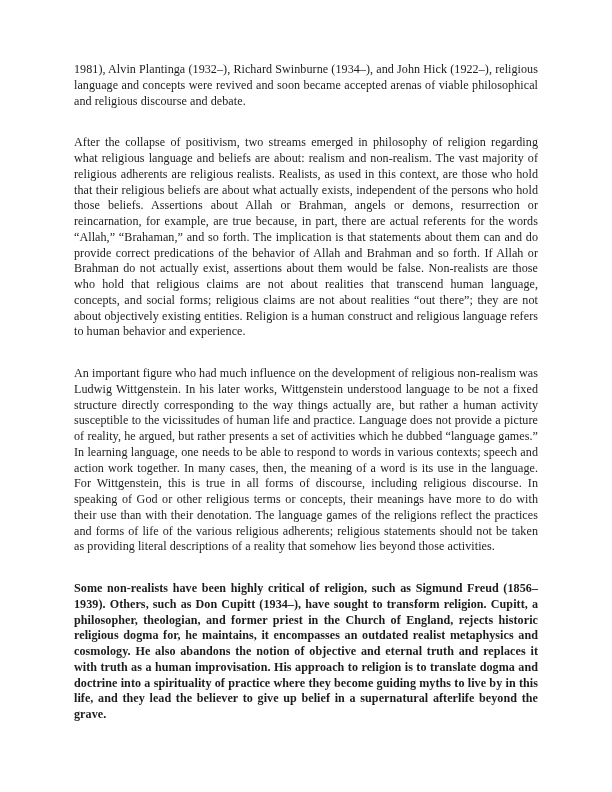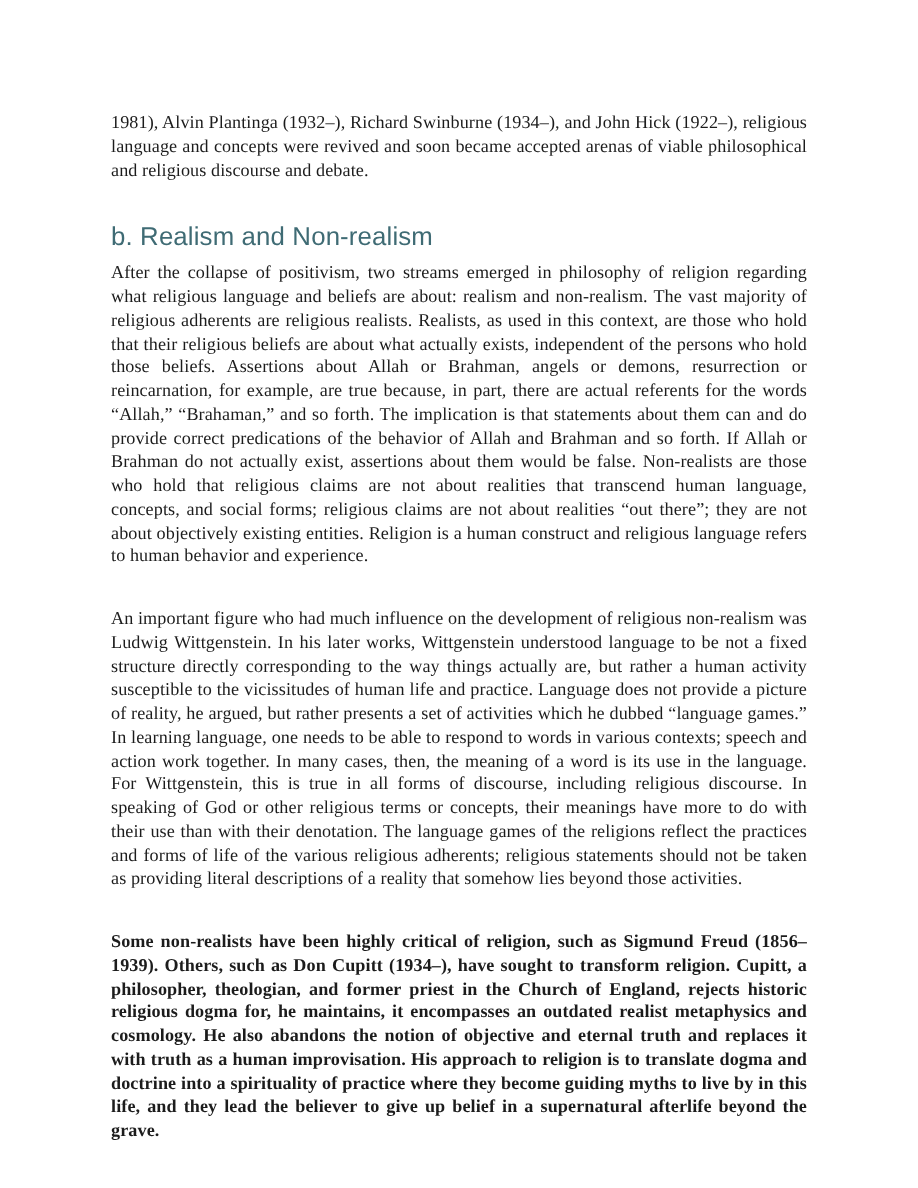--- a/index.html
+++ b/index.html
@@ -18,21 +18,21 @@
   .page {
     position: relative;
     width: 612px;
     height: 792px;
     background: #ffffff;
     box-sizing: border-box;
   }
   .content {
     position: absolute;
     left: 74px;
-    top: 74px;
+    top: 62px;
     width: 464px;
   }
   p.body-para {
     margin: 0 0 13px 0;
     font-size: 12.1px;
     line-height: 15.75px;
     text-align: justify;
     text-justify: inter-word;
     color: #1c1c1c;
     letter-spacing: 0.005em;
@@ -57,21 +57,20 @@
   }
 </style>
 </head>
 <body>
 
 <div class="page">
   <div class="content">
 
     <p class="body-para gap-after">1981), Alvin Plantinga (1932–), Richard Swinburne (1934–), and John Hick (1922–), religious language and concepts were revived and soon became accepted arenas of viable philosophical and religious discourse and debate.</p>
 
-    <h2 class="section-heading">b. Realism and Non-realism</h2>
 
     <p class="body-para gap-after">After the collapse of positivism, two streams emerged in philosophy of religion regarding what religious language and beliefs are about: realism and non-realism. The vast majority of religious adherents are religious realists. Realists, as used in this context, are those who hold that their religious beliefs are about what actually exists, independent of the persons who hold those beliefs. Assertions about Allah or Brahman, angels or demons, resurrection or reincarnation, for example, are true because, in part,  there are actual referents for the words “Allah,” “Brahaman,” and so forth. The implication is that statements about them can and do provide correct predications of the behavior of Allah and Brahman and so forth. If Allah or Brahman do not actually exist, assertions about them would be false. Non-realists are those who hold that religious claims are not about realities that transcend human language, concepts, and social forms; religious claims are not about realities “out there”; they are not about objectively existing entities. Religion is a human construct and religious language refers to human behavior and experience.</p>
 
     <p class="body-para gap-after">An important figure who had much influence on the development of religious non-realism was Ludwig Wittgenstein. In his later works, Wittgenstein understood language to be not a fixed structure directly corresponding to the way things actually are, but rather a human activity susceptible to the vicissitudes of human life and practice. Language does not provide a picture of reality, he argued, but rather presents a set of activities which he dubbed “language games.” In learning language, one needs to be able to respond to words in various contexts; speech and action work together. In many cases, then, the meaning of a word is its use in the language. For Wittgenstein, this is true in all forms of discourse, including religious discourse. In speaking of God or other religious terms or concepts, their meanings have more to do with their use than with their denotation. The language games of the religions reflect the practices and forms of life of the various religious adherents; religious statements should not be taken as providing literal descriptions of a reality that somehow lies beyond those activities.</p>
 
     <p class="body-para tight">Some non-realists have been highly critical of religion, such as Sigmund Freud (1856–1939). Others, such as Don Cupitt (1934–), have sought to transform religion. Cupitt, a philosopher, theologian, and former priest in the Church of England, rejects historic religious dogma for, he maintains, it encompasses an outdated realist metaphysics and cosmology. He also abandons the notion of objective and eternal truth and replaces it with truth as a human improvisation. His approach to religion is to translate dogma and doctrine into a spirituality of practice where they become guiding myths to live by in this life, and they lead the believer to give up belief in a supernatural afterlife beyond the grave.</p>
 
   </div>
 </div>
 

